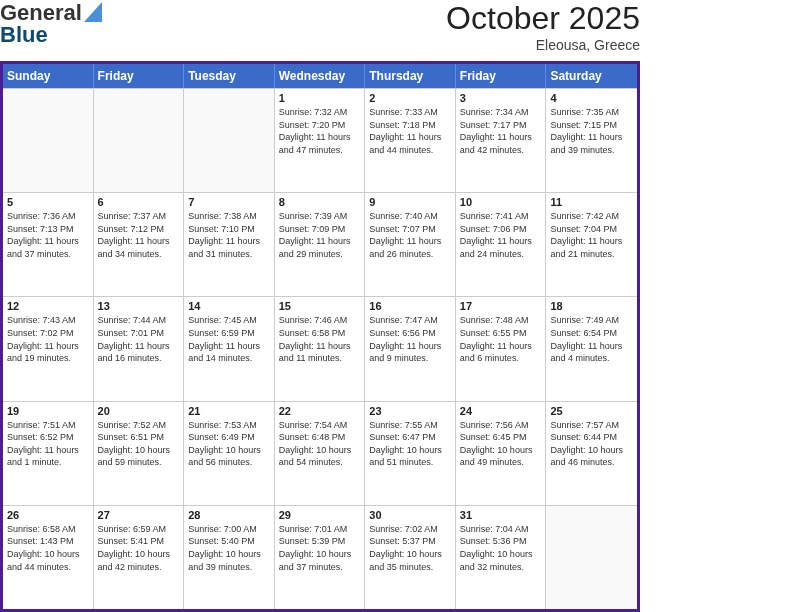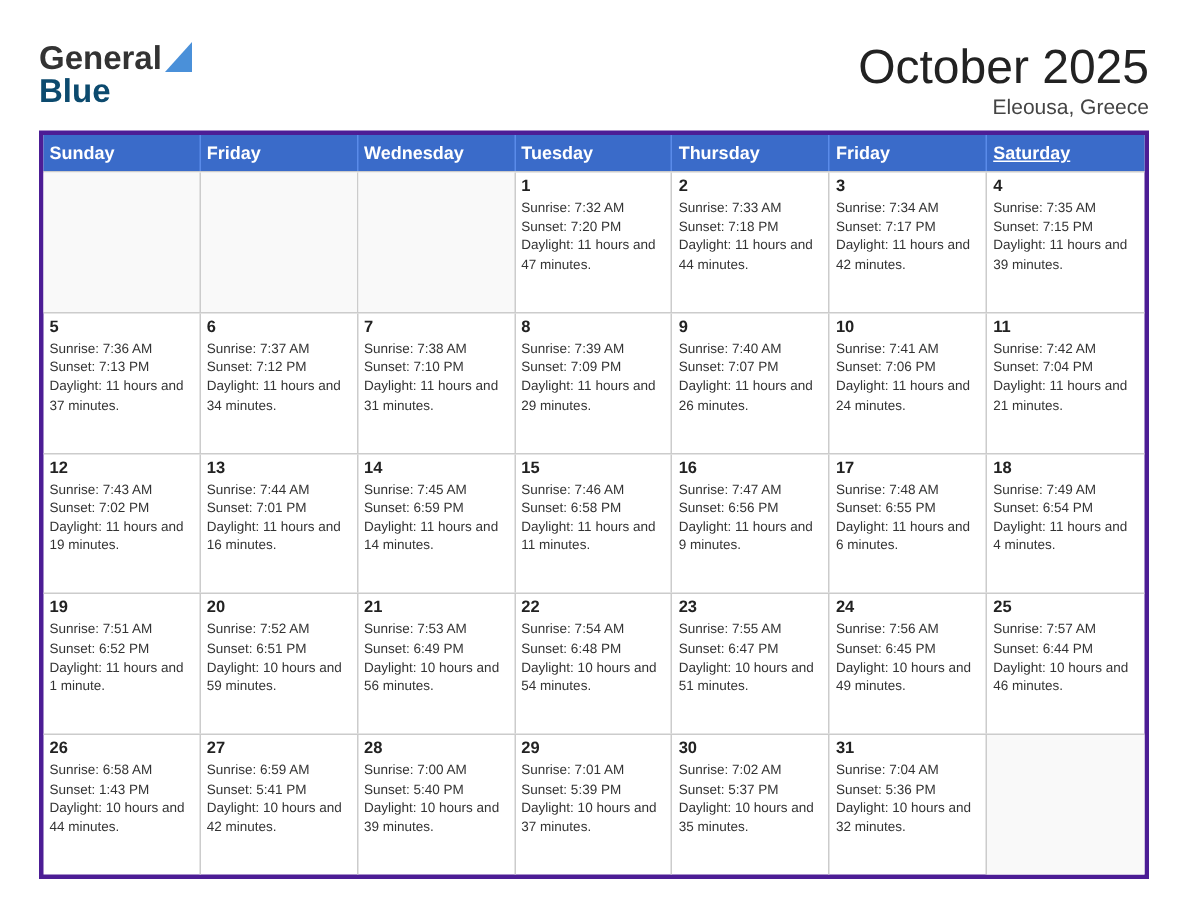--- a/index.html
+++ b/index.html
@@ -4,23 +4,23 @@
   <style>
     * { box-sizing: border-box; margin: 0; padding: 0; }
     body {
       font-family: Arial, sans-serif;
       background: #fff;
       width: 792px;
       height: 612px;
       overflow: hidden;
     }
     .page {
-      width: 792px;
+      width: 640px;
       height: 612px;
-      padding: 26px;
+      padding: 0;
       display: flex;
       flex-direction: column;
     }
     .header {
       display: flex;
       justify-content: space-between;
       align-items: flex-start;
       margin-bottom: 8px;
     }
     .title-block {
@@ -47,21 +47,21 @@
       background: #3a6bc9;
     }
     .cal-header-cell {
       color: #fff;
       font-size: 12px;
       font-weight: bold;
       padding: 5px 4px;
       text-align: left;
       border-right: 1px solid #5a8be9;
     }
-    .cal-header-cell:last-child { border-right: none; text-decoration: underline; }
+    .cal-header-cell:last-child { border-right: none; }
     .cal-body {
       flex: 1;
       display: flex;
       flex-direction: column;
     }
     .cal-row {
       display: grid;
       grid-template-columns: repeat(7, 1fr);
       flex: 1;
       border-top: 1px solid #ccc;
@@ -113,22 +113,22 @@
     <div class="title-block">
       <div class="month-title">October 2025</div>
       <div class="location">Eleousa, Greece</div>
     </div>
   </div>
 
   <div class="calendar">
     <div class="cal-header-row">
     <div class="cal-header-cell">Sunday</div>
         <div class="cal-header-cell">Friday</div>
+        <div class="cal-header-cell">Tuesday</div>
         <div class="cal-header-cell">Wednesday</div>
-        <div class="cal-header-cell">Tuesday</div>
         <div class="cal-header-cell">Thursday</div>
         <div class="cal-header-cell">Friday</div>
         <div class="cal-header-cell">Saturday</div>
       </div>
     <div class="cal-body">
     <div class="cal-row">
           <div class="cal-cell empty"></div>
           <div class="cal-cell empty"></div>
           <div class="cal-cell empty"></div>
           <div class="cal-cell">

